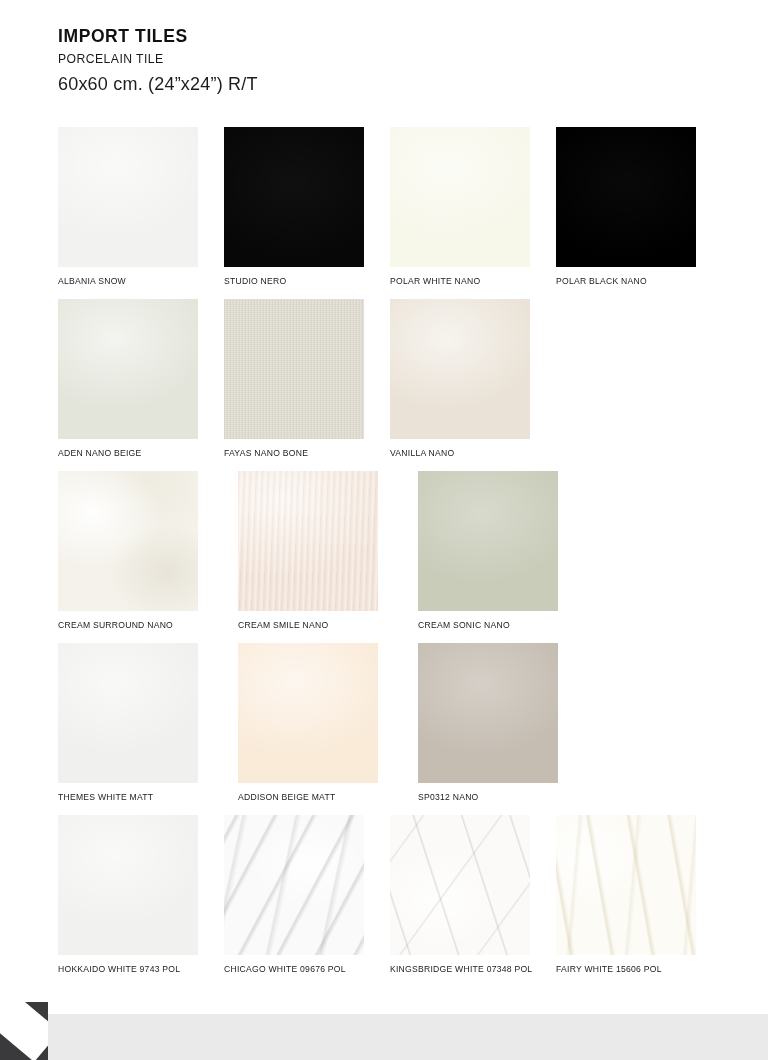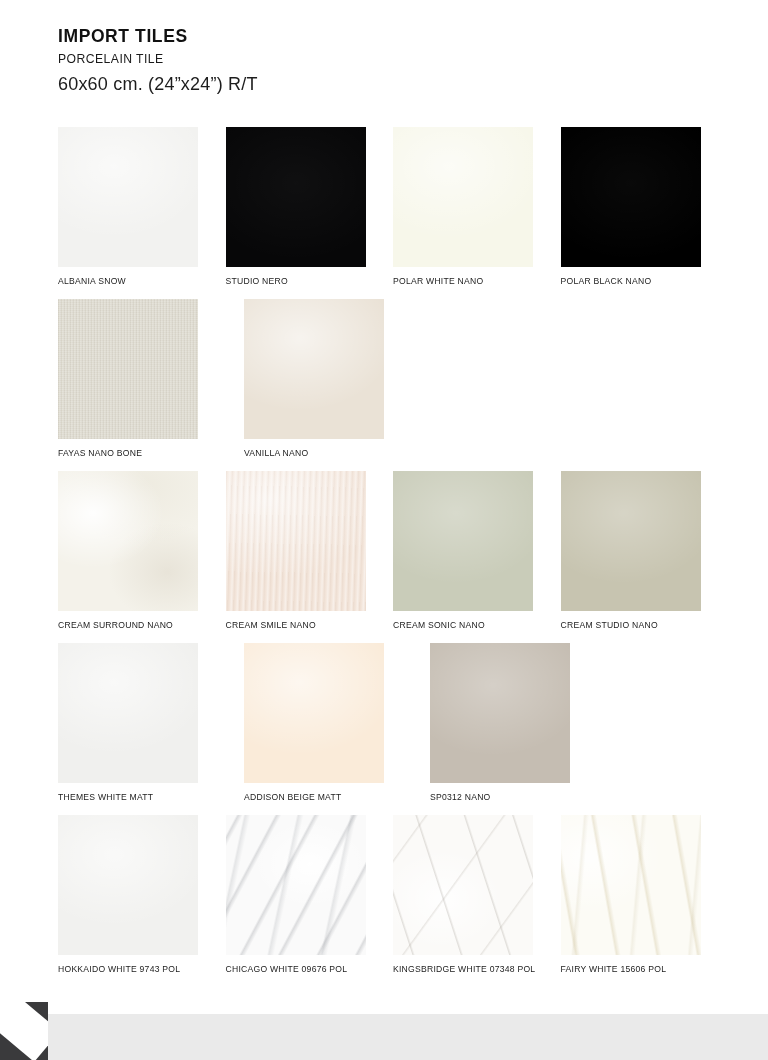--- a/index.html
+++ b/index.html
@@ -59,21 +59,21 @@
   
   .grid {
     position: absolute;
     left: 58px;
     top: 127px;
     width: 654px;
   }
   .row {
     display: flex;
     height: 172px;
-    gap: 16px;
+    gap: 10px;
   }
   .cell {
     width: 170px;
     margin-right: 0;
     position: relative;
   }
   .cell.spacer {
     visibility: hidden;
   }
   .swatch {
@@ -170,20 +170,26 @@
         <div class="cell">
           <div class="swatch">
             <div class="swatch-inner" style="background: radial-gradient(90% 70% at 50% 40%, rgba(255, 255, 255, 0.035), rgba(0, 0, 0, 0) 80%), linear-gradient(rgb(0, 0, 0), rgb(0, 0, 0));"></div>
           </div>
           <div class="caption">POLAR BLACK NANO</div>
         </div>
       </div>
       <div class="row">
         <div class="cell">
           <div class="swatch">
+            <div class="swatch-inner" style="background: radial-gradient(85% 65% at 40% 28%, rgba(255, 255, 255, 0.6), rgba(0, 0, 0, 0) 80%), linear-gradient(rgb(227, 228, 218), rgb(227, 228, 218));"></div>
+          </div>
+          <div class="caption">ADEN NANO BEIGE</div>
+        </div>
+        <div class="cell">
+          <div class="swatch">
             <div class="swatch-inner" style="background: repeating-linear-gradient(90deg, rgba(0, 0, 0, 0.043) 0px, rgba(0, 0, 0, 0) 1px, rgba(255, 255, 255, 0.35) 2px, rgba(0, 0, 0, 0.03) 3px), repeating-linear-gradient(0deg, rgba(0, 0, 0, 0.02) 0px, rgba(255, 255, 255, 0.2) 2px), linear-gradient(rgb(220, 216, 203), rgb(220, 216, 203));"></div>
           </div>
           <div class="caption">FAYAS NANO BONE</div>
         </div>
         <div class="cell">
           <div class="swatch">
             <div class="swatch-inner" style="background: radial-gradient(85% 65% at 40% 28%, rgba(255, 255, 255, 0.6), rgba(0, 0, 0, 0) 80%), linear-gradient(rgb(234, 226, 214), rgb(234, 226, 214));"></div>
           </div>
           <div class="caption">VANILLA NANO</div>
         </div>
@@ -200,26 +206,20 @@
           <div class="swatch">
             <div class="swatch-inner" style="background: repeating-linear-gradient(92deg, rgba(190, 160, 140, 0.13) 0px, rgba(255, 255, 255, 0) 2px, rgba(255, 255, 255, 0.4) 4px, rgba(200, 175, 155, 0.07) 6px), radial-gradient(120% 80% at 30% 20%, rgba(255, 255, 255, 0.7), rgba(0, 0, 0, 0) 70%), linear-gradient(rgb(243, 229, 218), rgb(243, 229, 218));"></div>
           </div>
           <div class="caption">CREAM SMILE NANO</div>
         </div>
         <div class="cell">
           <div class="swatch">
             <div class="swatch-inner" style="background: radial-gradient(85% 65% at 45% 30%, rgba(255, 255, 255, 0.28), rgba(0, 0, 0, 0) 78%), linear-gradient(rgb(201, 204, 185), rgb(201, 204, 185));"></div>
           </div>
           <div class="caption">CREAM SONIC NANO</div>
-        </div>
-        <div class="cell">
-          <div class="swatch">
-            <div class="swatch-inner" style="background: radial-gradient(85% 65% at 45% 30%, rgba(255, 255, 255, 0.28), rgba(0, 0, 0, 0) 78%), linear-gradient(rgb(199, 196, 176), rgb(199, 196, 176));"></div>
-          </div>
-          <div class="caption">CREAM STUDIO NANO</div>
         </div>
       </div>
       <div class="row">
         <div class="cell">
           <div class="swatch">
             <div class="swatch-inner" style="background: radial-gradient(85% 65% at 40% 28%, rgba(255, 255, 255, 0.6), rgba(0, 0, 0, 0) 80%), linear-gradient(rgb(240, 240, 238), rgb(240, 240, 238));"></div>
           </div>
           <div class="caption">THEMES WHITE MATT</div>
         </div>
         <div class="cell">

